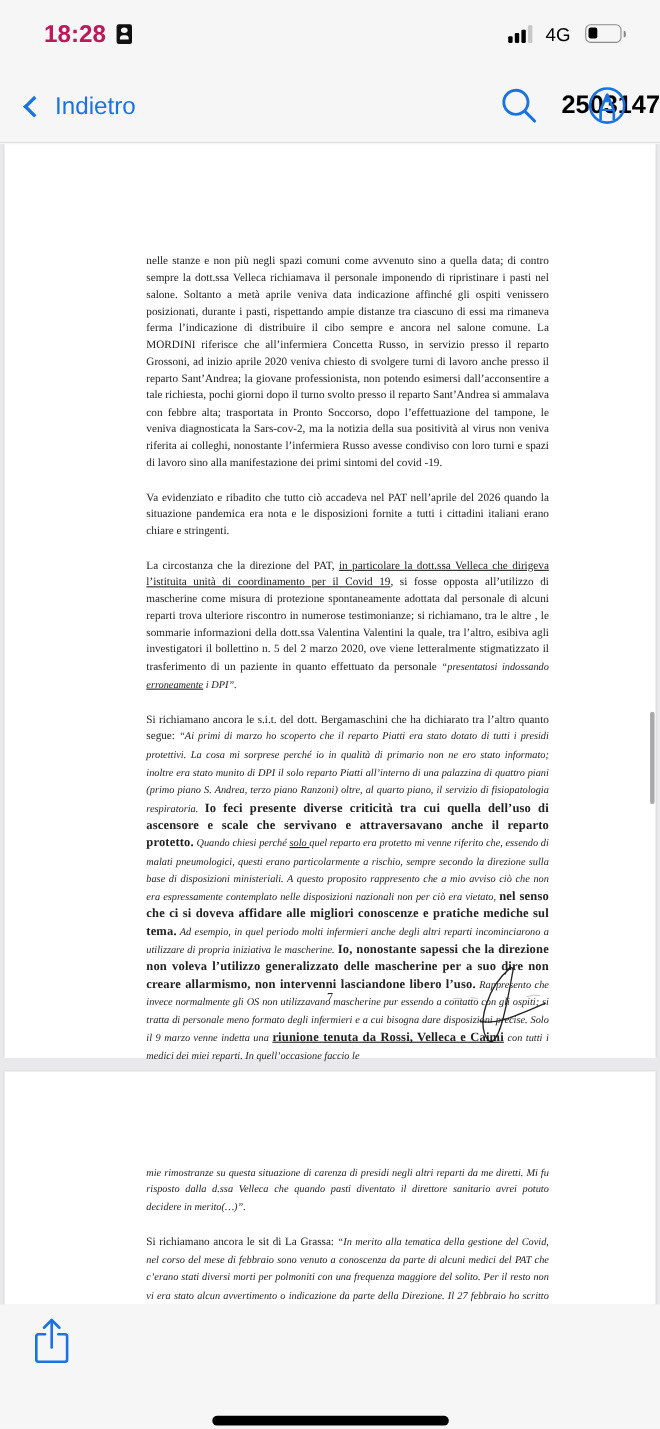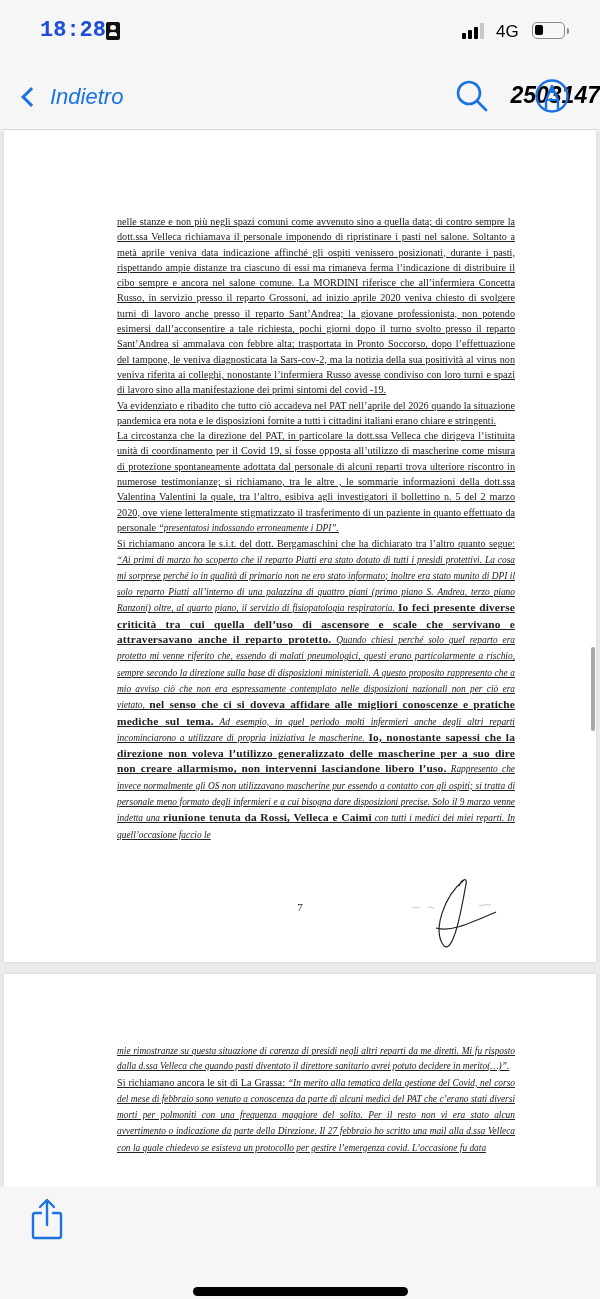--- a/index.html
+++ b/index.html
@@ -1,48 +1,48 @@
 <!DOCTYPE html>
 <html><head>
 <meta charset="utf-8">
 <style>
   * { box-sizing: border-box; margin: 0; padding: 0; }
   html, body { width: 600px; height: 1299px; overflow: hidden; background: #f6f6f6; }
   body { position: relative; font-family: "Liberation Sans", sans-serif; }
 
   .status-bar { position: absolute; top: 0; left: 0; width: 600px; height: 62px; background: #f6f6f6; }
-  .status-time { position: absolute; left: 40px; top: 18px; font-size: 22px; font-weight: bold; color: #1d4ed8; font-family: Liberation Mono, monospace; }
+  .status-time { position: absolute; left: 40px; top: 18px; font-size: 22px; font-weight: bold; color: #be185d; font-family: Liberation Sans, sans-serif; }
   .status-person { position: absolute; left: 106px; top: 22px; width: 14px; height: 18px; background: #111; border-radius: 2px; }
   .status-person::before { content: ""; position: absolute; left: 4px; top: 3px; width: 6px; height: 5px; background: #f6f6f6; border-radius: 50%; }
   .status-person::after { content: ""; position: absolute; left: 3px; top: 10px; width: 8px; height: 4px; background: #f6f6f6; border-radius: 3px 3px 0 0; }
   .signal { position: absolute; left: 462px; top: 23px; width: 26px; height: 16px; }
   .signal span { position: absolute; bottom: 0; width: 4px; background: #000; border-radius: 1px; }
   .signal span.dim { background: #c8c8c8; }
   .net-label { position: absolute; left: 496px; top: 22px; font-size: 17px; color: #000; }
   .battery { position: absolute; left: 532px; top: 22px; width: 33px; height: 17px; border: 1.5px solid #8a8a8a; border-radius: 5px; }
   .battery-fill { position: absolute; left: 2px; top: 2px; width: 8px; height: 10px; background: #000; border-radius: 2px; }
   .battery-tip { position: absolute; left: 567px; top: 28px; width: 2px; height: 6px; background: #8a8a8a; border-radius: 0 2px 2px 0; }
 
-  .nav-bar { position: absolute; top: 62px; left: 0; width: 600px; height: 68px; background: #f6f6f6; border-bottom: 1px solid #dcdcdc; font-style: italic; }
+  .nav-bar { position: absolute; top: 62px; left: 0; width: 600px; height: 68px; background: #f6f6f6; border-bottom: 1px solid #dcdcdc; }
   .back-button { position: absolute; left: 16px; top: 18px; height: 34px; display: flex; align-items: center; cursor: pointer; }
   .back-chevron { width: 14px; height: 14px; border-left: 3px solid #1a73e0; border-bottom: 3px solid #1a73e0; transform: rotate(45deg); margin-left: 8px; margin-right: 12px; }
   .back-label { font-size: 22px; color: #1a73e0; }
   .nav-title { position: absolute; left: 10px; right: 0; top: 20px; text-align: right; font-size: 23px; font-weight: bold; color: #000; pointer-events: none; }
   .search-button { position: absolute; left: 454px; top: 16px; width: 36px; height: 36px; cursor: pointer; }
   .markup-button { position: absolute; left: 534px; top: 16px; width: 36px; height: 36px; cursor: pointer; }
 
   .doc-area { position: absolute; top: 131px; left: 0; width: 600px; height: 1055px; background: #e9e9ec; overflow: hidden; }
   .page { position: absolute; left: 4px; width: 592px; background: #fff; box-shadow: 0 0 2px rgba(0,0,0,0.12); }
   .page-1 { top: 0; height: 831px; }
   .page-2 { top: 843px; height: 300px; }
 
   .doc-text { position: absolute; left: 113px; width: 398px; font-family: "Liberation Serif", serif; font-size: 10.2px; line-height: 15.3px; color: #222; text-align: justify; }
   .page-1 .doc-text { top: 83px; }
   .page-2 .doc-text { top: 70px; }
-  .doc-text p { margin: 0; text-decoration: underline; }
+  .doc-text p { margin: 16px; }
   .doc-text .it { font-style: italic; font-size: 9.4px; }
   .doc-text .bold-quote { font-weight: bold; font-size: 11.4px; letter-spacing: 0.15px; }
   .doc-text u { text-decoration: underline; }
 
   .page-number { position: absolute; left: 0; right: 0; top: 770px; text-align: center; font-family: "Liberation Serif", serif; font-size: 11px; color: #222; }
   .signature { position: absolute; left: 400px; top: 745px; width: 110px; height: 80px; }
 
   .scrollbar { position: absolute; left: 591px; top: 516px; width: 4px; height: 84px; background: #a8a8ac; border-radius: 2px; }
 
   .bottom-bar { position: absolute; top: 1186px; left: 0; width: 600px; height: 113px; background: #f6f6f6; }

